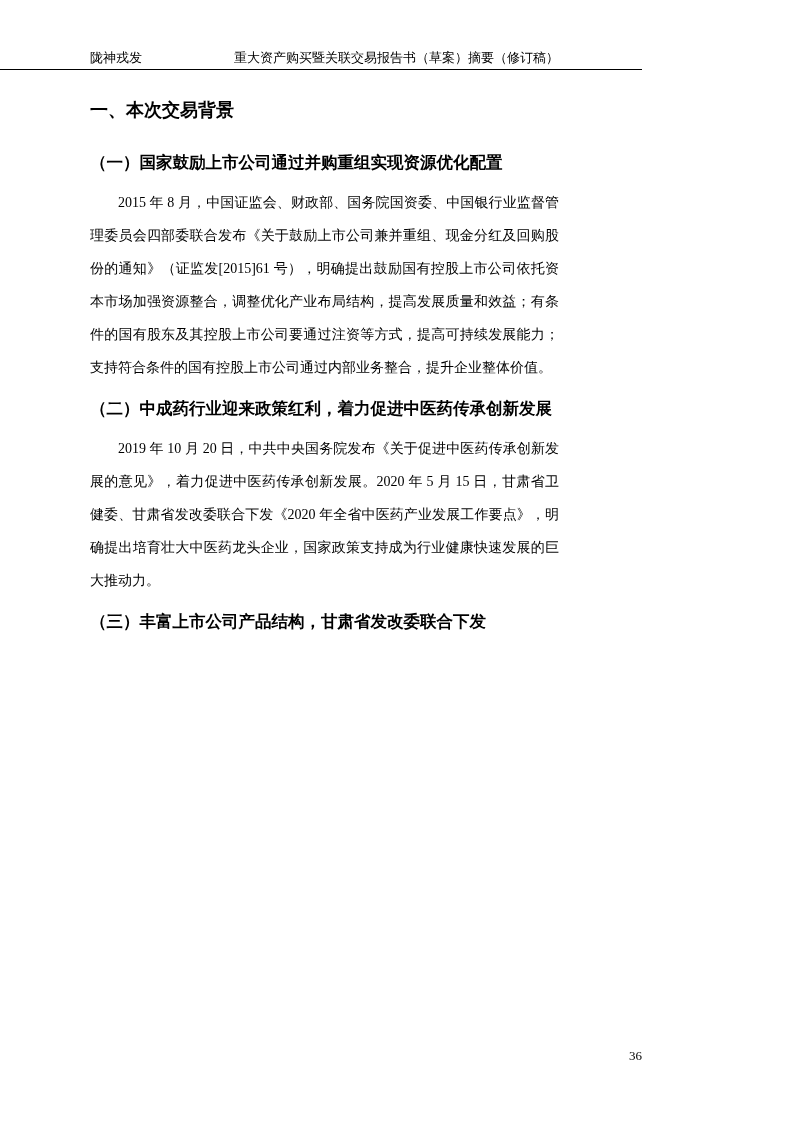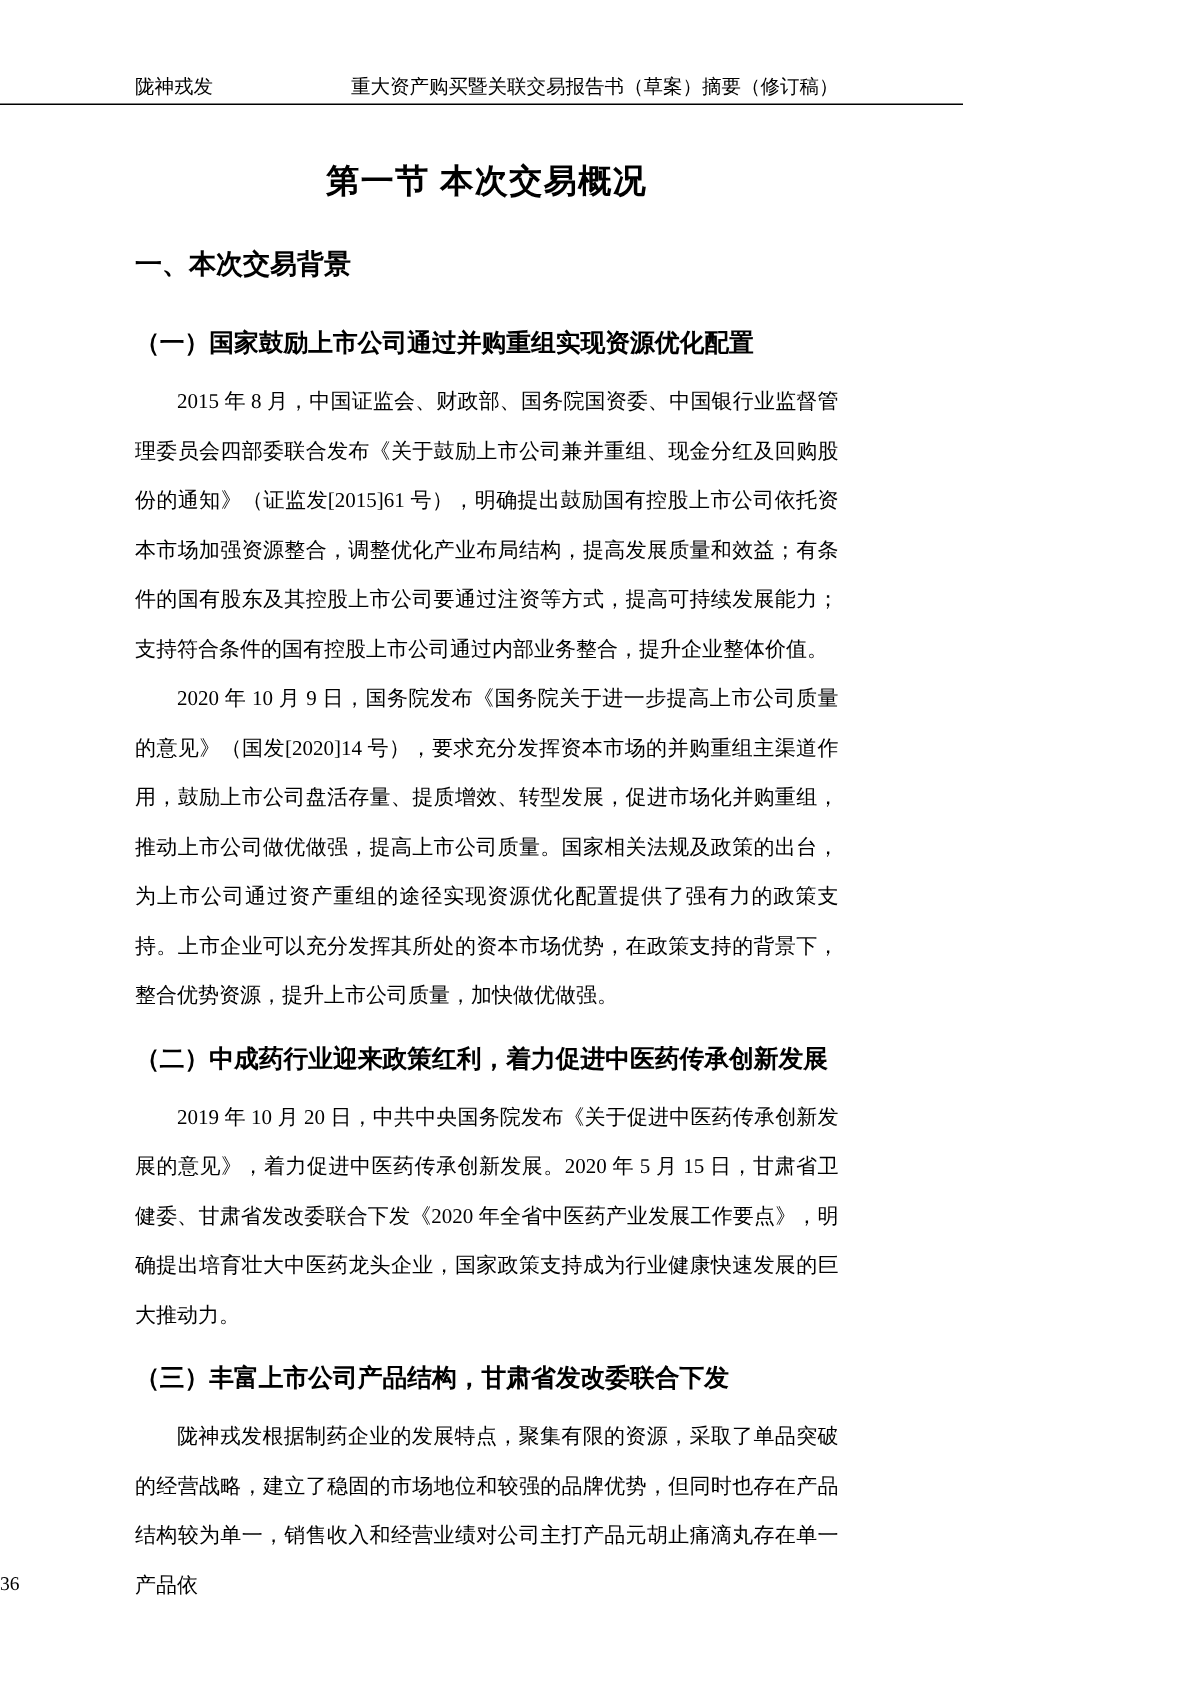--- a/index.html
+++ b/index.html
@@ -68,51 +68,48 @@
     font-size: 14px;
     line-height: 33px;
     text-align: justify;
     text-indent: 2em;
   }
   .page-number {
     position: absolute;
     left: 0;
     right: 0;
     bottom: 58px;
-    text-align: left;
+    text-align: right;
     font-size: 13px;
   }
 </style>
 </head>
 <body>
 
 <div class="page">
 
   <div class="doc-header margins">
     <span class="hdr-left">陇神戎发</span>
     <span class="hdr-right">重大资产购买暨关联交易报告书（草案）摘要（修订稿）</span>
   </div>
 
   <div class="margins">
 
-    <div class="chapter-title">第一节 本次交易概况</div>
 
     <div class="section-heading">一、本次交易背景</div>
 
     <div class="subsection-heading first">（一）国家鼓励上市公司通过并购重组实现资源优化配置</div>
 
     <p class="body-para">2015 年 8 月，中国证监会、财政部、国务院国资委、中国银行业监督管理委员会四部委联合发布《关于鼓励上市公司兼并重组、现金分红及回购股份的通知》（证监发[2015]61 号），明确提出鼓励国有控股上市公司依托资本市场加强资源整合，调整优化产业布局结构，提高发展质量和效益；有条件的国有股东及其控股上市公司要通过注资等方式，提高可持续发展能力；支持符合条件的国有控股上市公司通过内部业务整合，提升企业整体价值。</p>
 
-    <p class="body-para">2020 年 10 月 9 日，国务院发布《国务院关于进一步提高上市公司质量的意见》（国发[2020]14 号），要求充分发挥资本市场的并购重组主渠道作用，鼓励上市公司盘活存量、提质增效、转型发展，促进市场化并购重组，推动上市公司做优做强，提高上市公司质量。国家相关法规及政策的出台，为上市公司通过资产重组的途径实现资源优化配置提供了强有力的政策支持。上市企业可以充分发挥其所处的资本市场优势，在政策支持的背景下，整合优势资源，提升上市公司质量，加快做优做强。</p>
 
     <div class="subsection-heading">（二）中成药行业迎来政策红利，着力促进中医药传承创新发展</div>
 
     <p class="body-para">2019 年 10 月 20 日，中共中央国务院发布《关于促进中医药传承创新发展的意见》，着力促进中医药传承创新发展。2020 年 5 月 15 日，甘肃省卫健委、甘肃省发改委联合下发《2020 年全省中医药产业发展工作要点》，明确提出培育壮大中医药龙头企业，国家政策支持成为行业健康快速发展的巨大推动力。</p>
 
     <div class="subsection-heading">（三）丰富上市公司产品结构，甘肃省发改委联合下发</div>
 
-    <p class="body-para">陇神戎发根据制药企业的发展特点，聚集有限的资源，采取了单品突破的经营战略，建立了稳固的市场地位和较强的品牌优势，但同时也存在产品结构较为单一，销售收入和经营业绩对公司主打产品元胡止痛滴丸存在单一产品依</p>
 
   </div>
 
   <div class="page-number">36</div>
 
 </div>
 
 </body></html>

